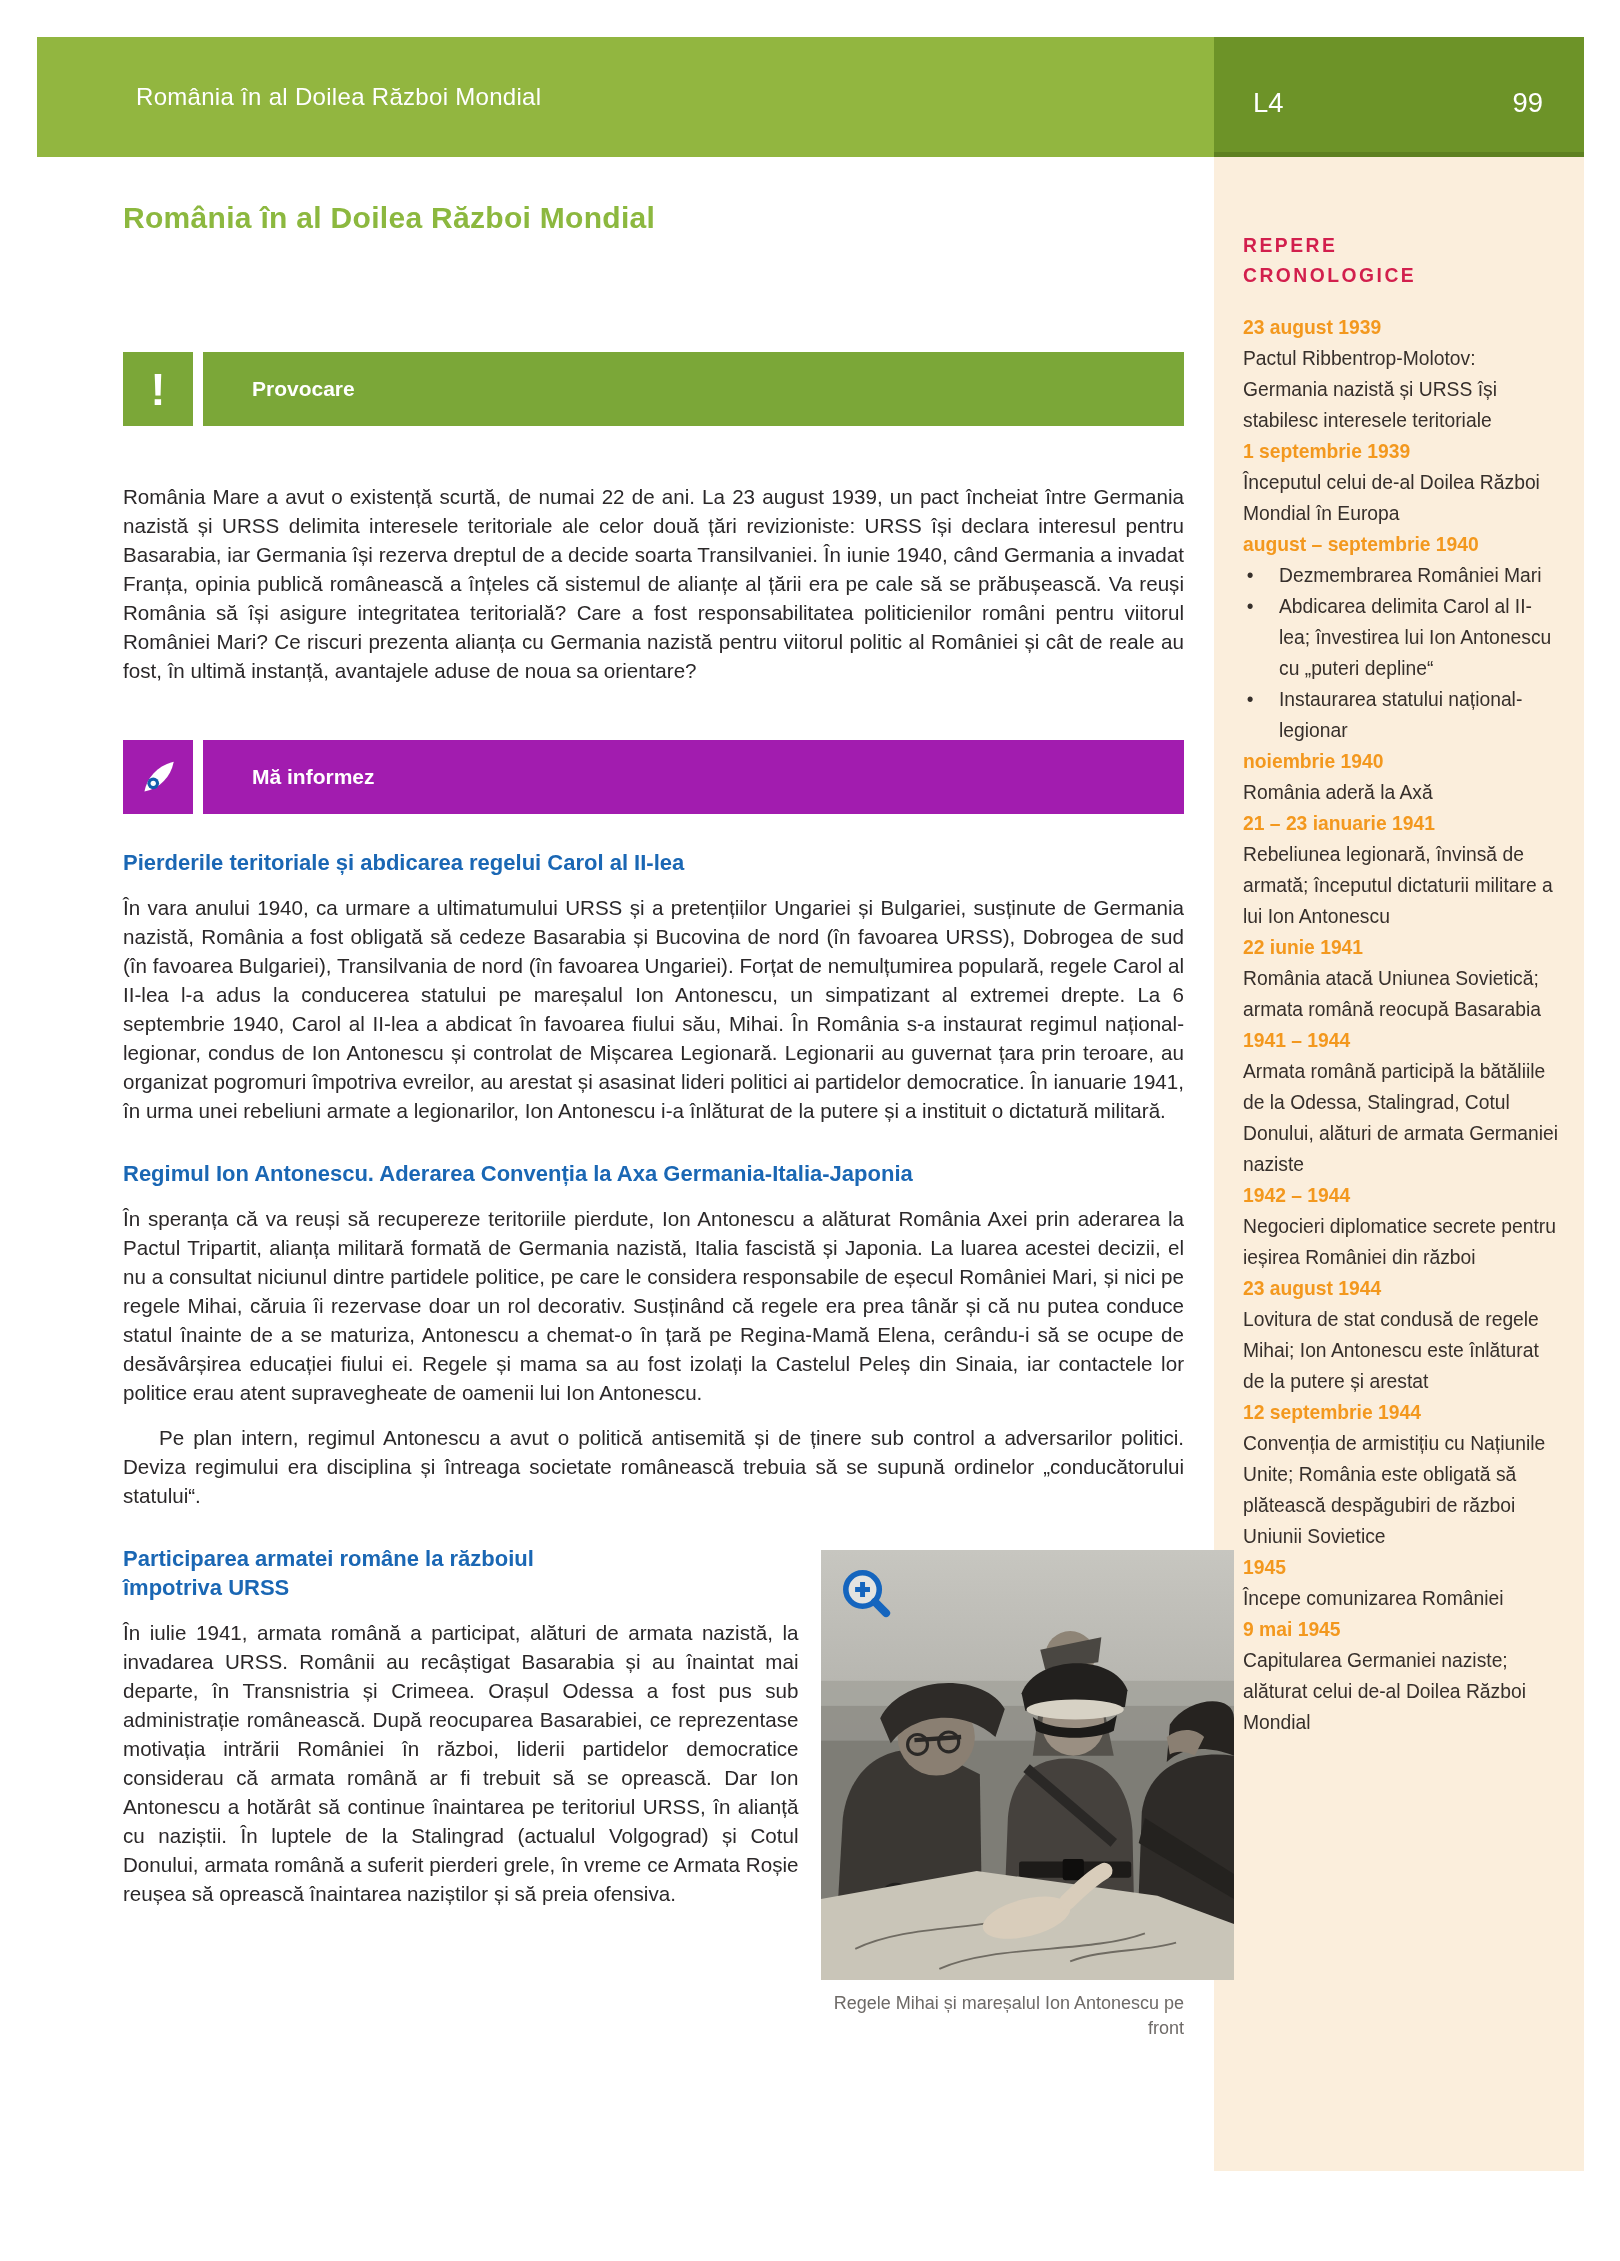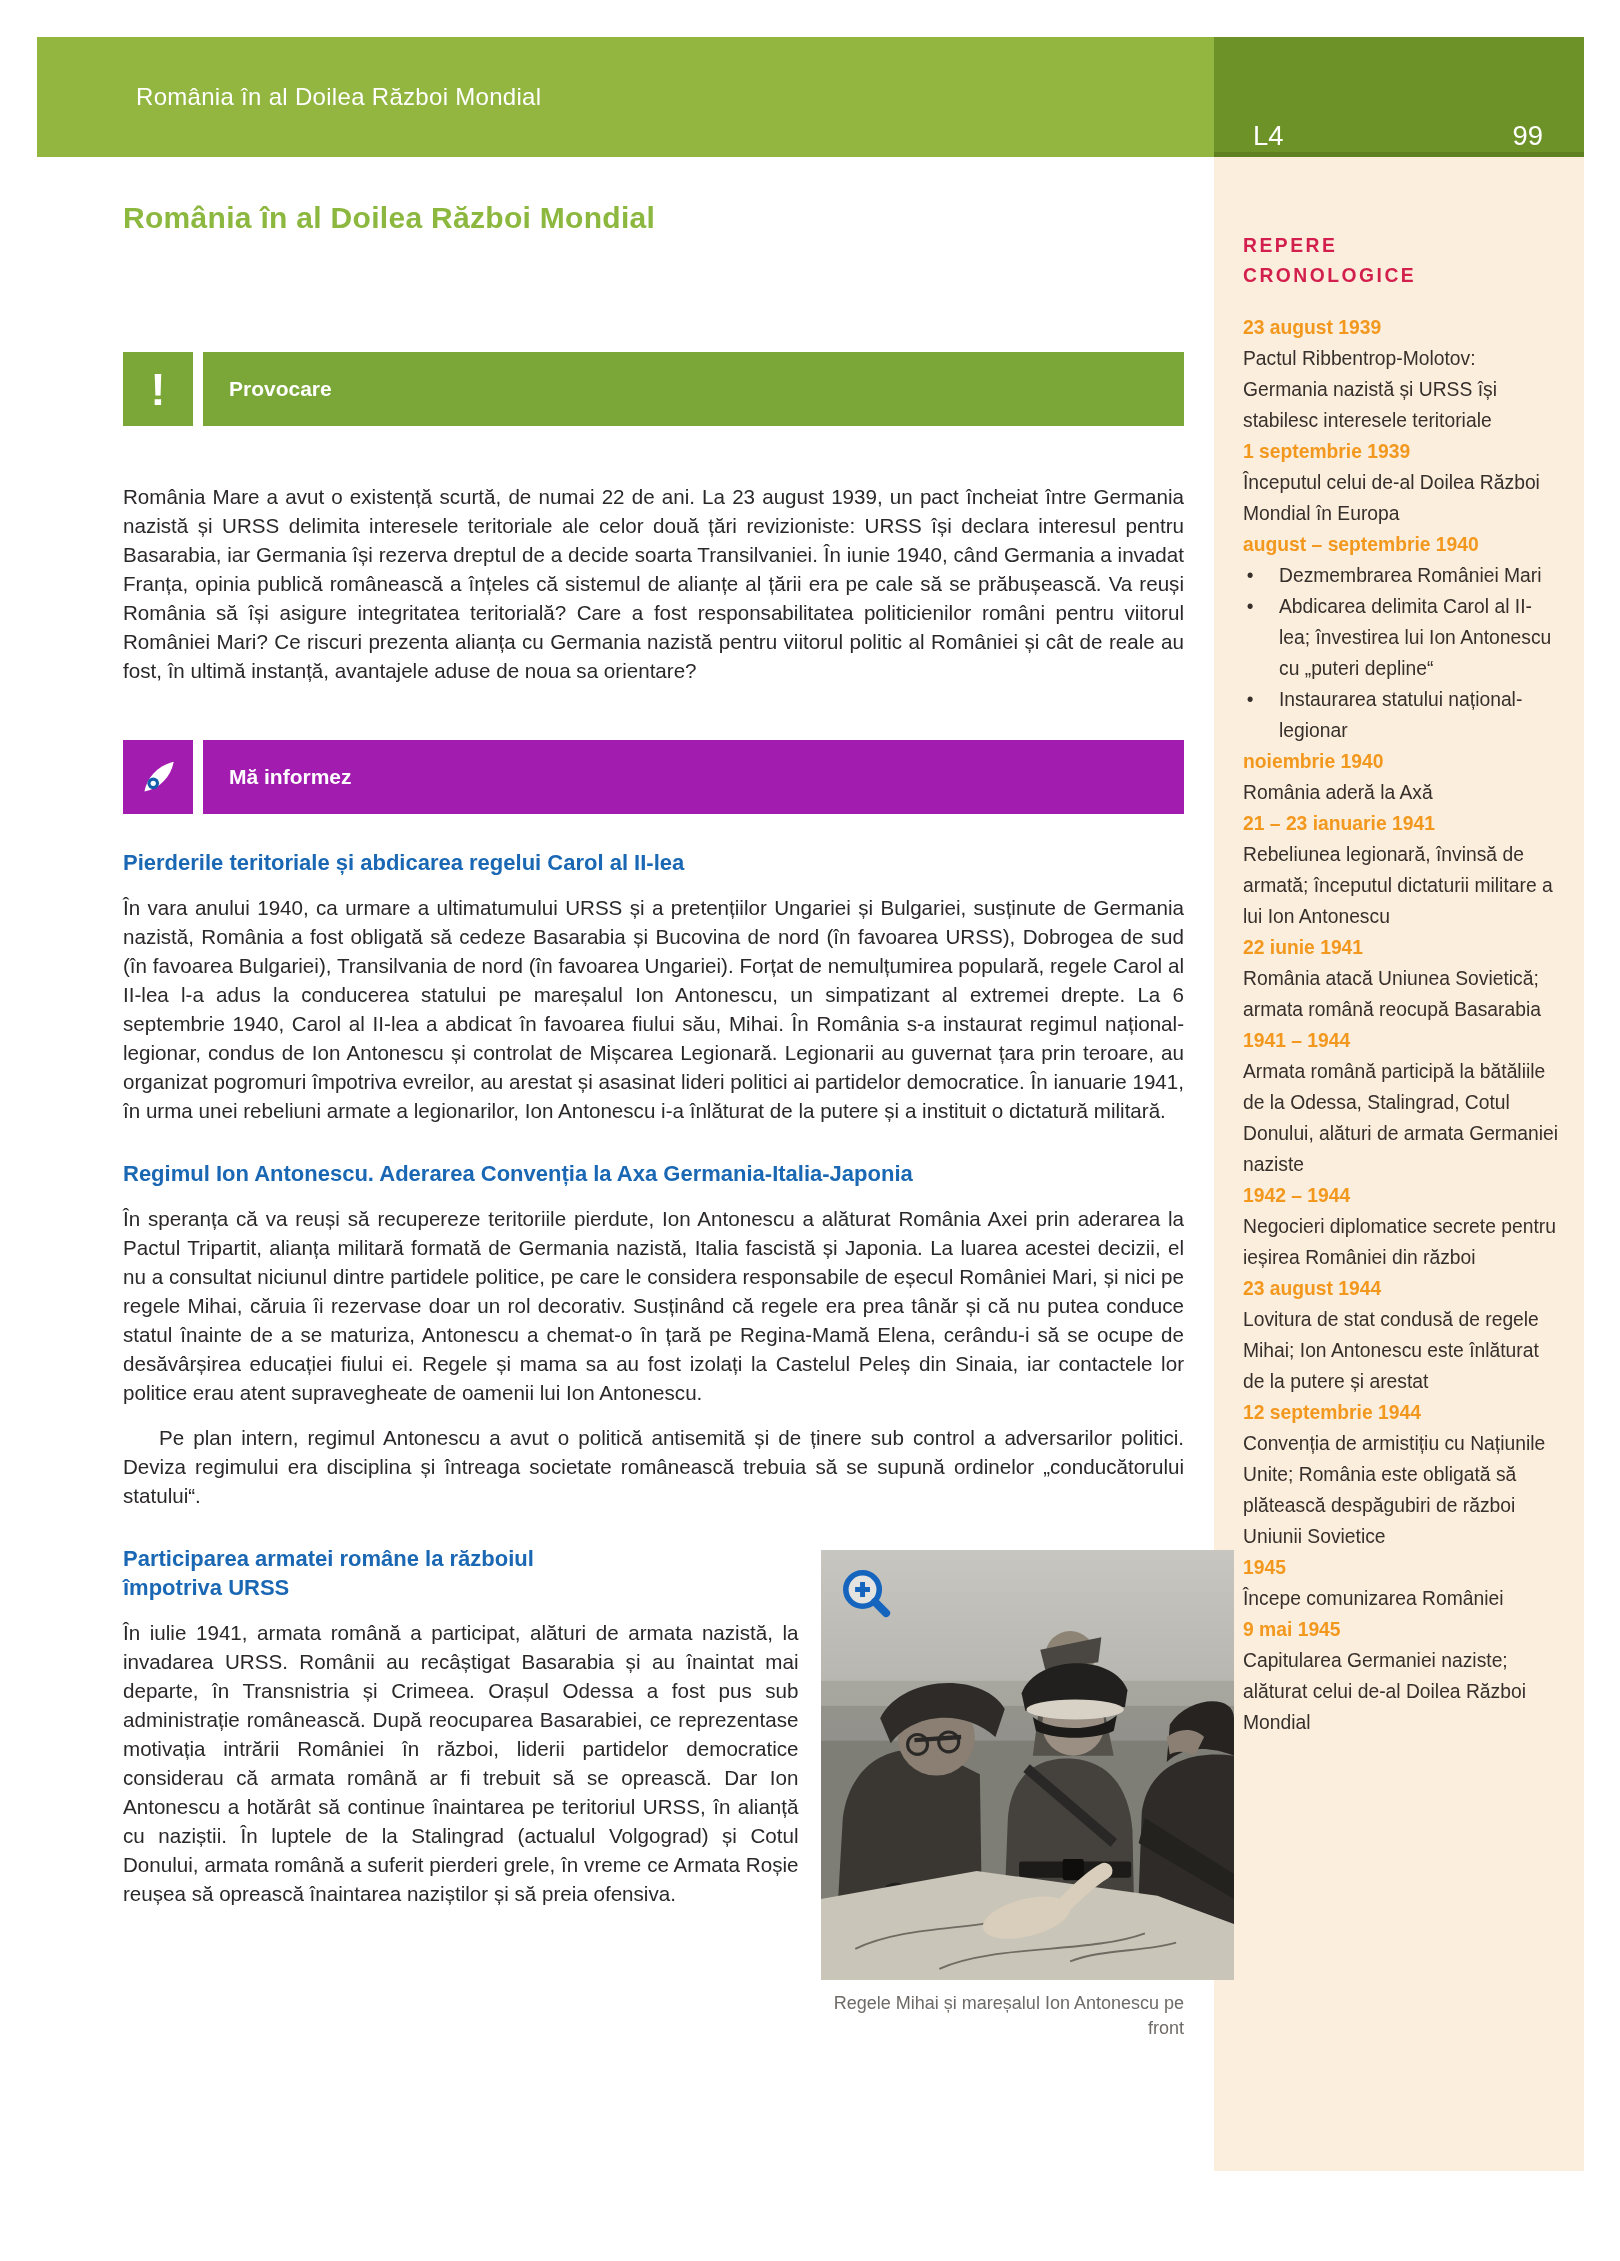--- a/index.html
+++ b/index.html
@@ -17,21 +17,21 @@
   }
   .header-left {
     flex:1; background:#92B640; display:flex; align-items:center;
     padding-left:99px;
   }
   .header-left .lesson-title {
     color:#ffffff; font-size:24px; font-weight:400; letter-spacing:0.3px;
   }
   .header-right {
     width:370px; background:#6D9328; border-bottom:5px solid #5E8021;
-    display:flex; align-items:flex-end; justify-content:space-between;
+    display:flex; align-items:center; justify-content:space-between;
     padding:16px 41px 0 39px;
   }
   .header-right span { color:#ffffff; font-size:27.4px; font-weight:400; }
 
   
   .sidebar {
     position:absolute; left:1214px; top:157px; width:370px; height:2014px;
     background:#FBEEDC; padding:74px 24px 0 29px;
   }
   .sb-title {
@@ -60,21 +60,21 @@
     margin-top:45px; color:#8CB83F; font-size:30px; font-weight:700;
     letter-spacing:0.3px;
   }
   .band { display:flex; height:74px; margin-top:117px; }
   .band.informez { margin-top:55px; }
   .band-icon {
     width:70px; display:flex; align-items:center; justify-content:center;
     flex-shrink:0;
   }
   .band-gap { width:10px; background:#ffffff; flex-shrink:0; }
-  .band-bar { flex:1; display:flex; align-items:center; padding-left:26px; }
+  .band-bar { flex:1; display:flex; align-items:center; padding-left:49px; }
   .band-label { color:#ffffff; font-size:21px; font-weight:700; }
   .provocare .band-icon, .provocare .band-bar { background:#7BA738; }
   .informez .band-icon, .informez .band-bar { background:#a21caf; }
   .excl-mark { color:#ffffff; font-size:45px; font-weight:700; line-height:1; }
 
   p.body-par {
     margin-top:56px; color:#2B2829; font-size:20.6px; line-height:29px;
     text-align:justify;
   }
   p.body-par.follow { margin-top:0; }

